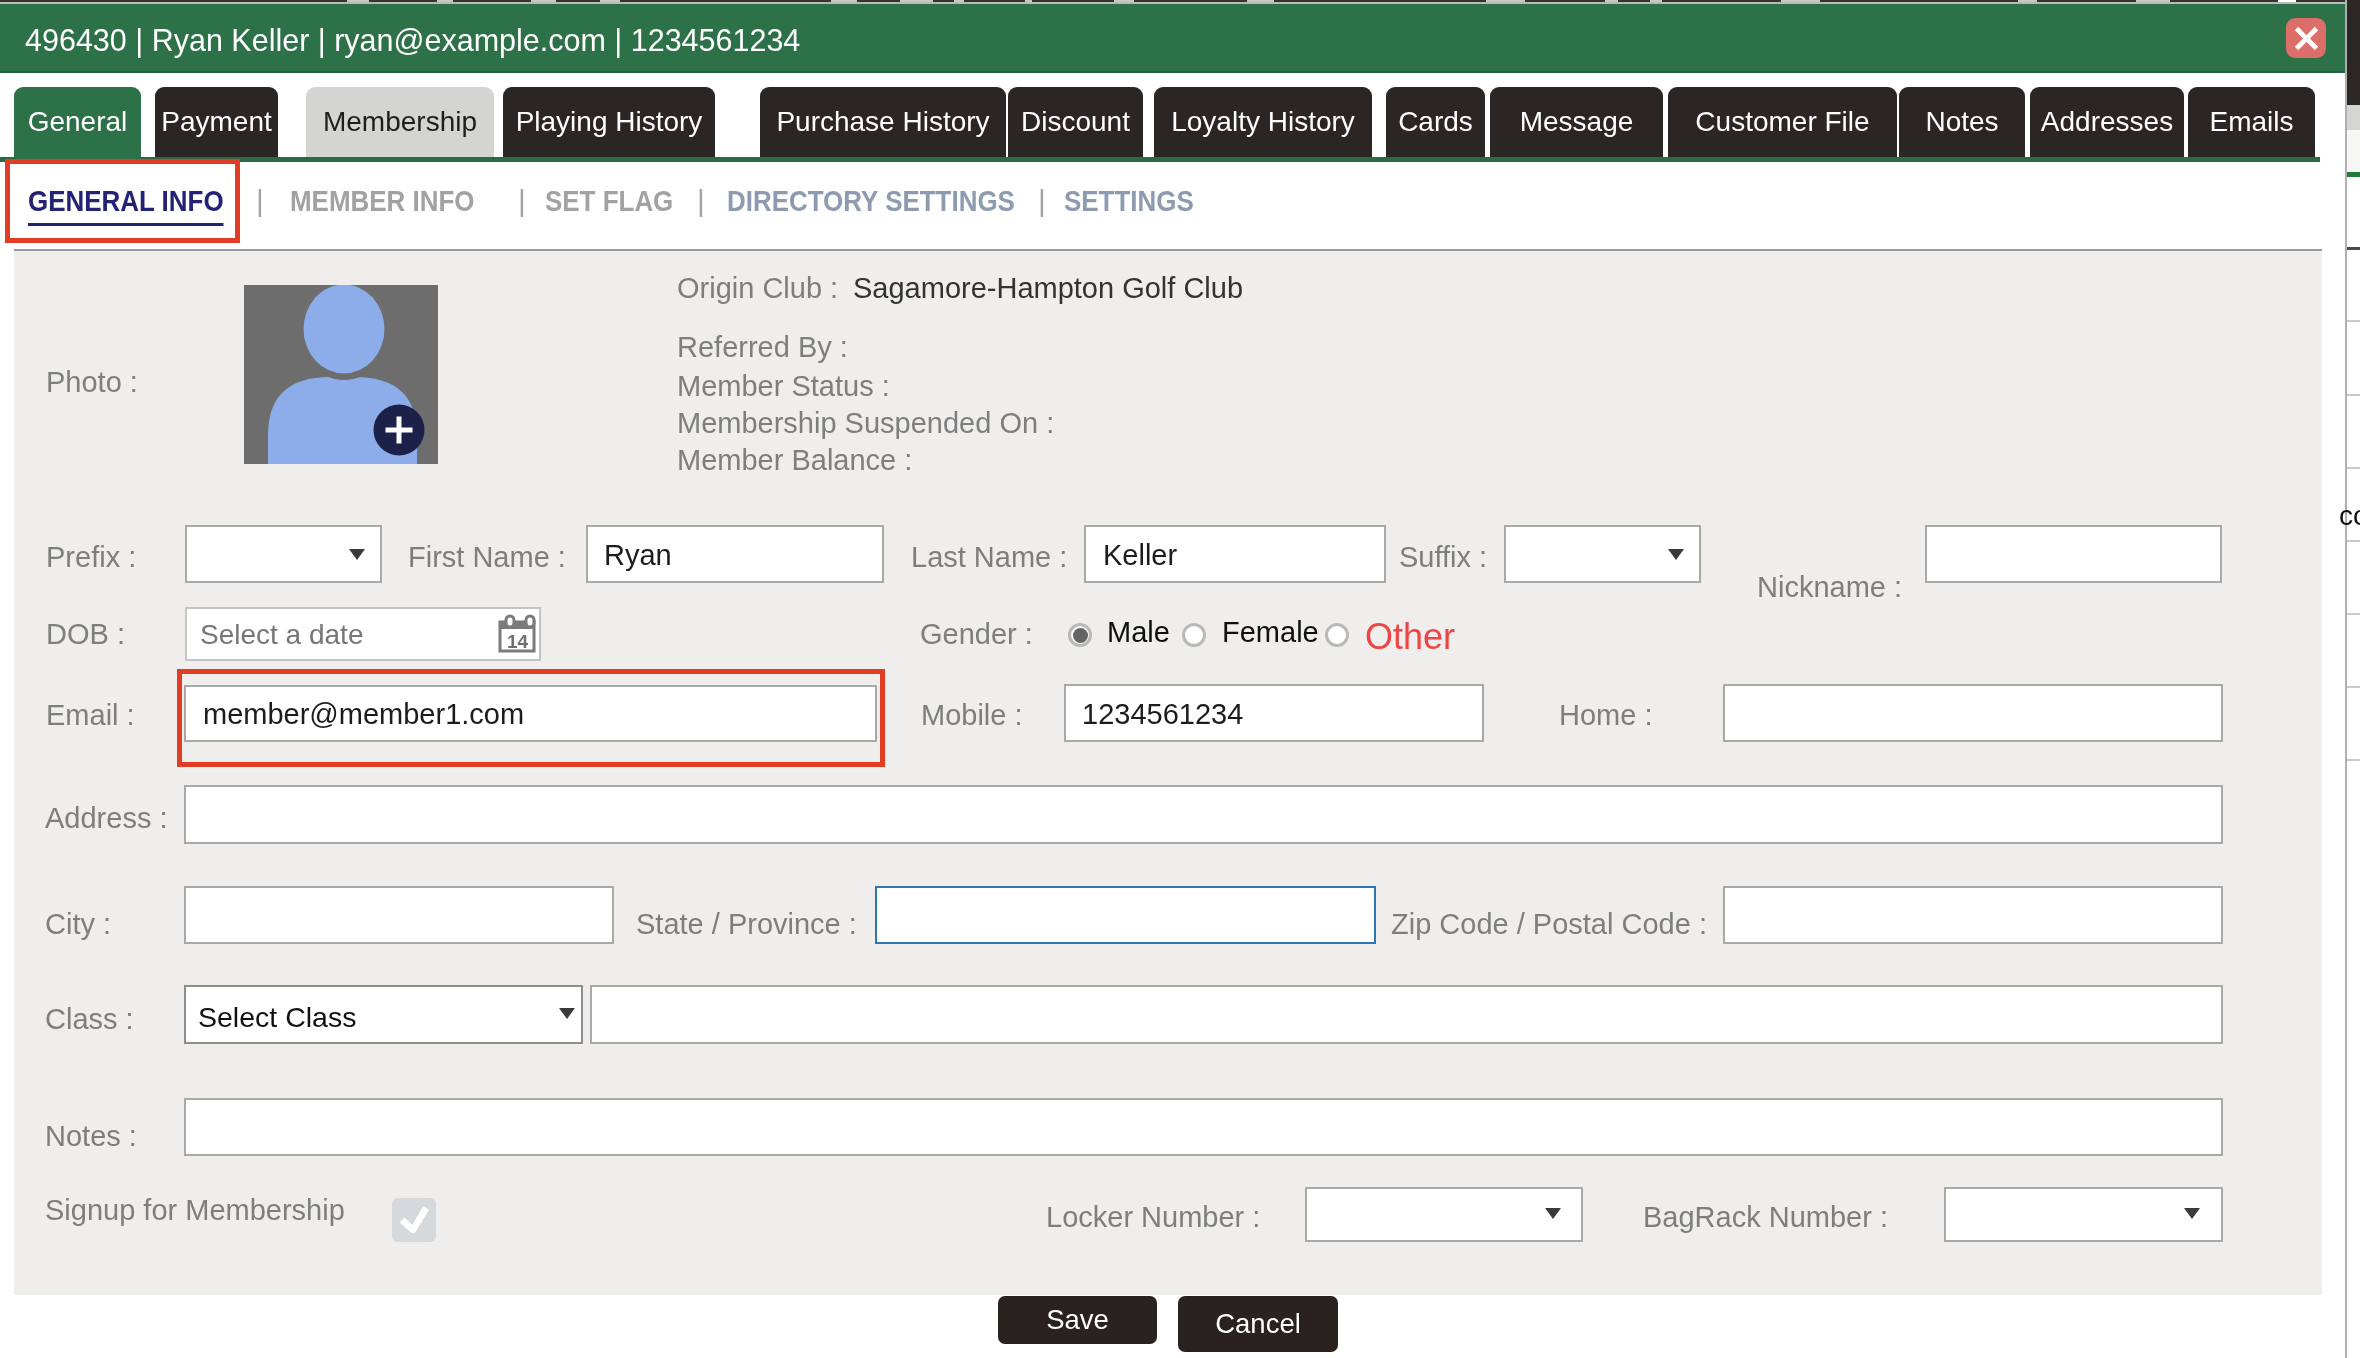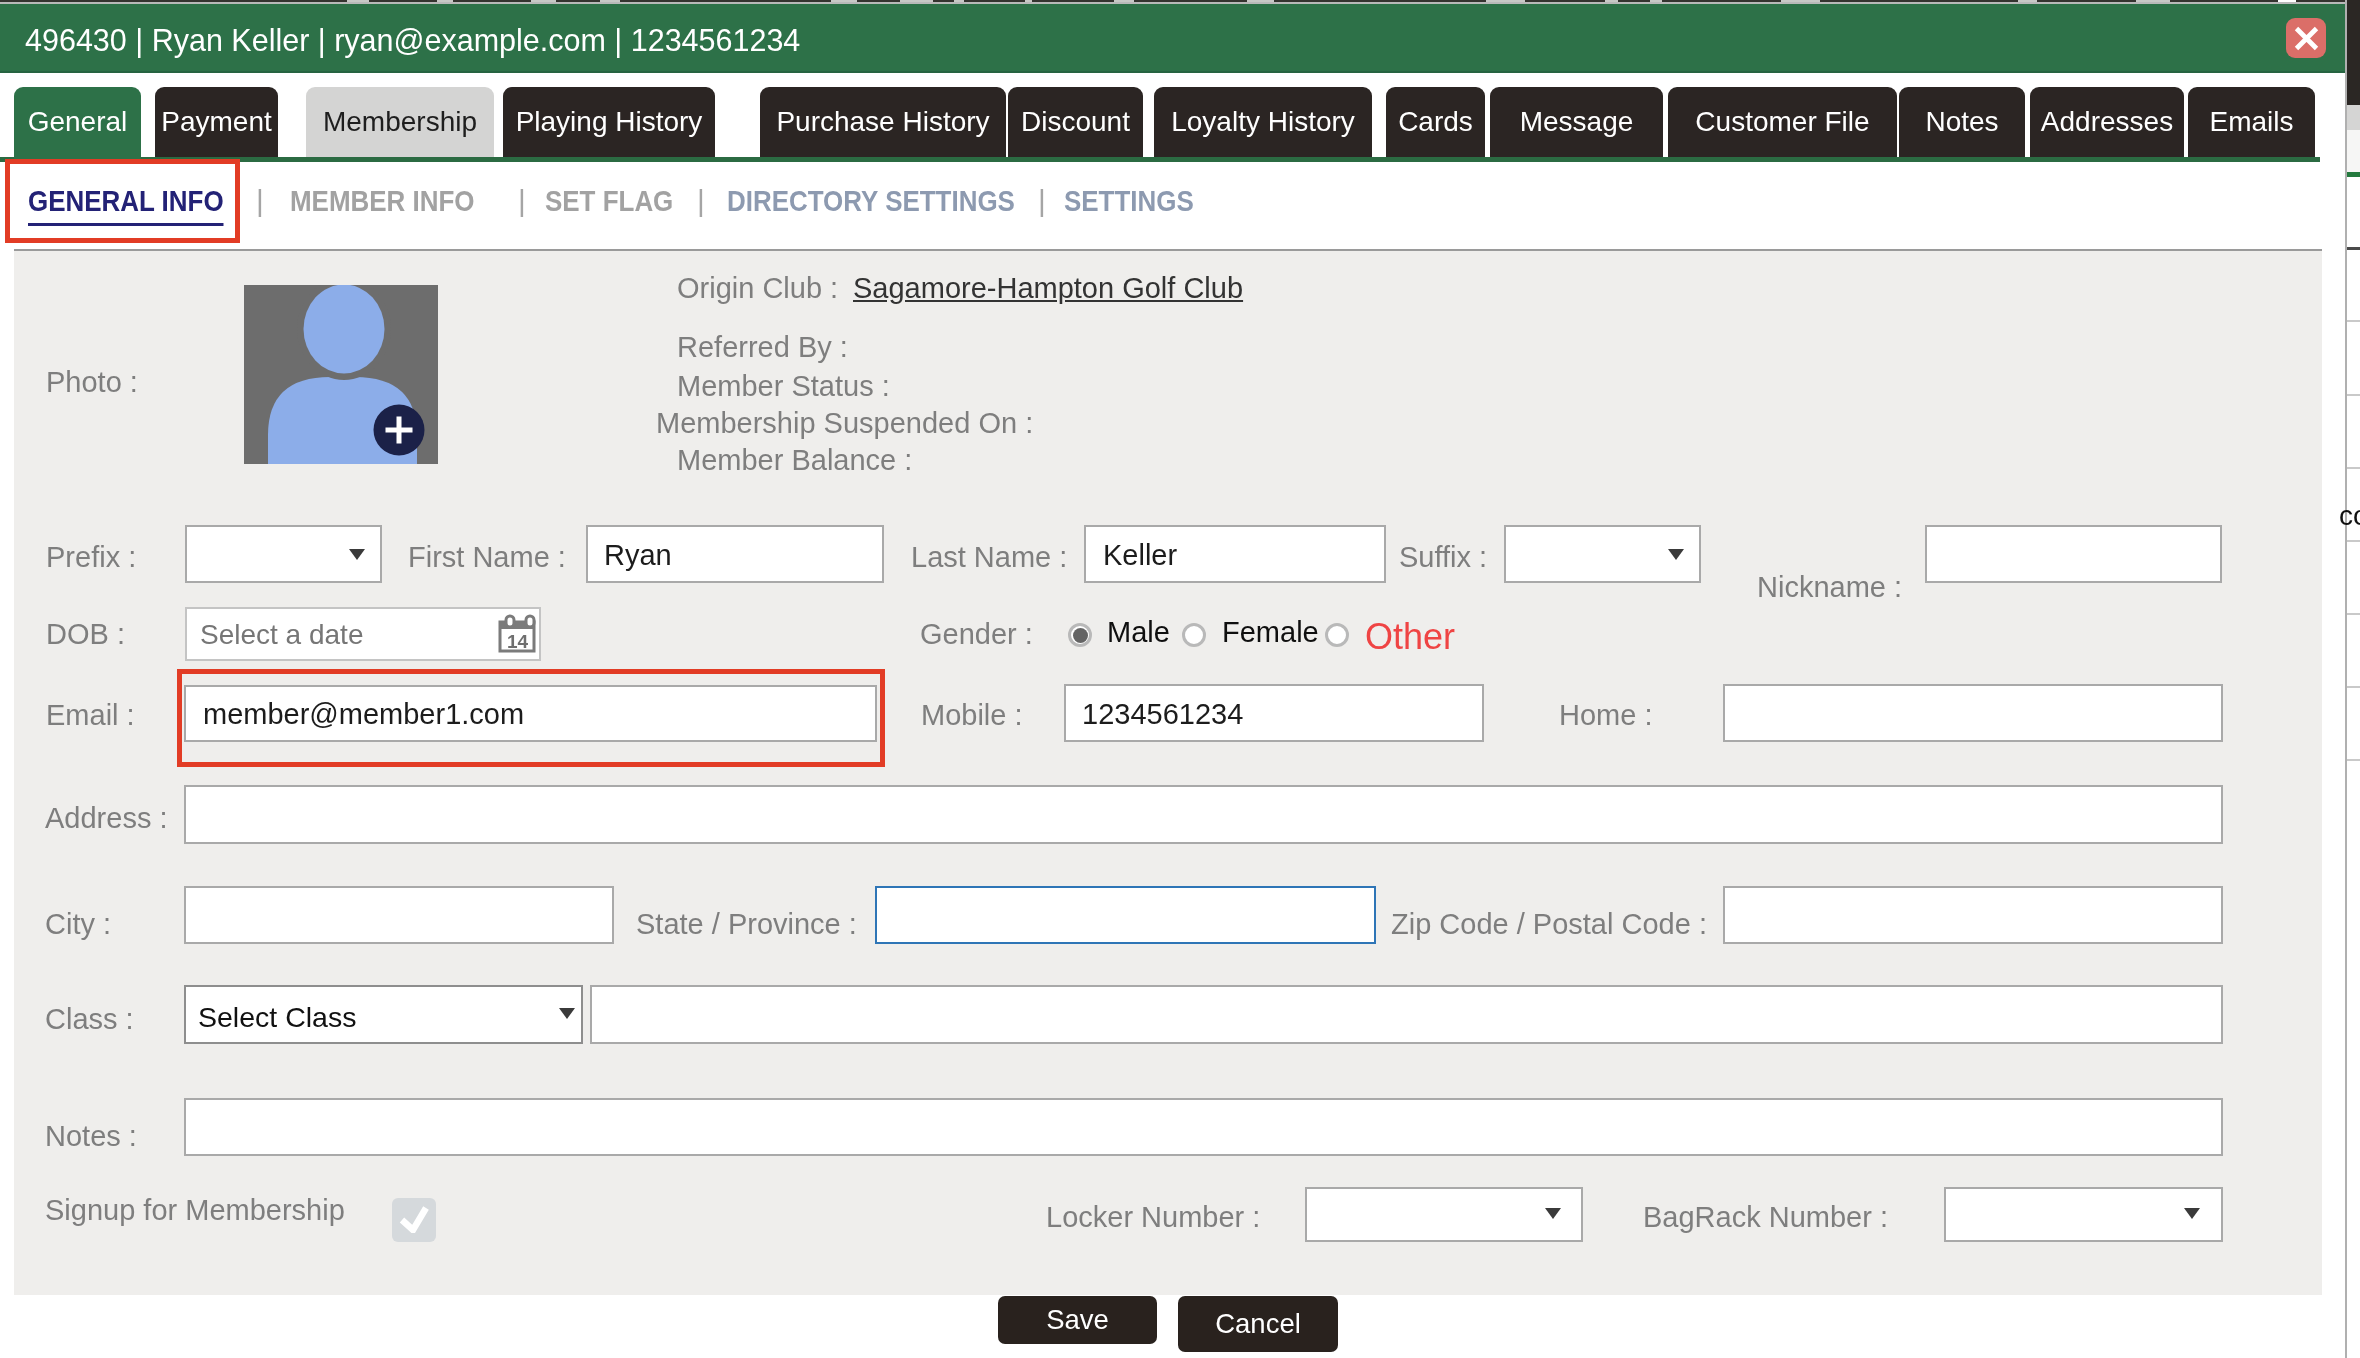--- a/index.html
+++ b/index.html
@@ -68,24 +68,24 @@
   <svg width="194" height="179" viewBox="0 0 194 179">
     <path d="M24,179 L24,150 Q24,92 86,92 L111,92 Q173,92 173,150 L173,179 Z" fill="#8cade9"></path>
     <ellipse cx="100" cy="44" rx="47" ry="51" fill="#6d6d6d"></ellipse>
     <ellipse cx="100" cy="44" rx="40.5" ry="44.5" fill="#8cade9"></ellipse>
     <circle cx="155" cy="145" r="25.5" fill="#1b2148"></circle>
     <path d="M141.5 145 L168.5 145 M155 131.5 L155 158.5" stroke="#ffffff" stroke-width="5"></path>
   </svg>
 </div>
 
 <div class="lbl" style="left:677px;top:272px;">Origin Club :</div>
-<div class="abs" style="left:853px;top:272px;color:#333333;font-size:29px;text-decoration:underline;">Sagamore-Hampton Golf Club</div>
+<div class="abs" style="left:853px;top:272px;color:#333333;font-size:29px;">Sagamore-Hampton Golf Club</div>
 <div class="lbl" style="left:677px;top:331px;">Referred By :</div>
 <div class="lbl" style="left:677px;top:370px;">Member Status :</div>
-<div class="lbl" style="left:656px;top:407px;">Membership Suspended On :</div>
+<div class="lbl" style="left:677px;top:407px;">Membership Suspended On :</div>
 <div class="lbl" style="left:677px;top:444px;">Member Balance :</div>
 
 <div class="lbl" style="left:46px;top:541px;">Prefix :</div>
 <div class="inp" style="left:185px;top:525px;width:197px;height:58px;"></div>
 <div class="arrow" style="left:348.5px;top:549px;"></div>
 <div class="lbl" style="left:408px;top:541px;">First Name :</div>
 <div class="inp" style="left:586px;top:525px;width:298px;height:58px;"></div>
 <div class="itext" style="left:604px;top:540px;">Ryan</div>
 <div class="lbl" style="left:911px;top:541px;">Last Name :</div>
 <div class="inp" style="left:1084px;top:525px;width:302px;height:58px;"></div>

